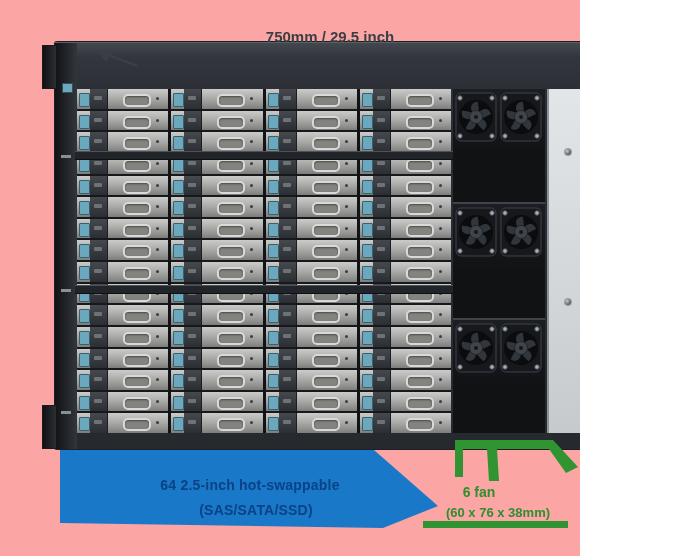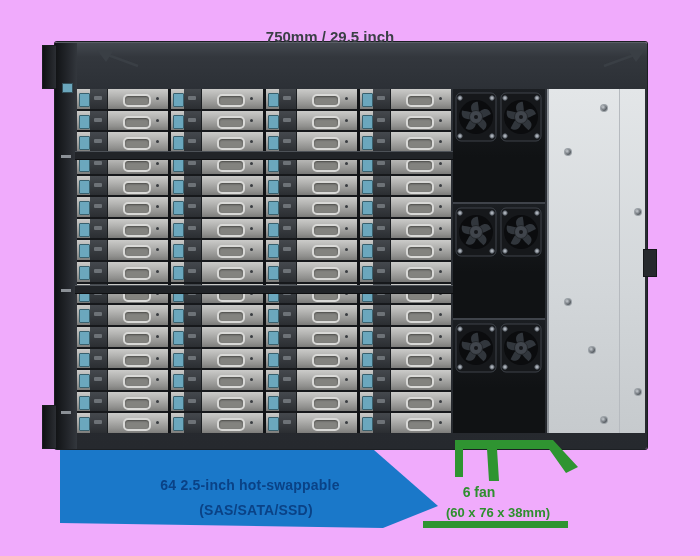--- a/index.html
+++ b/index.html
@@ -1,16 +1,16 @@
 <!DOCTYPE html>
 <html><head>
 <meta charset="utf-8">
 <style>
   html,body{margin:0;padding:0;background:#fff;}
-  .stage{position:relative;width:700px;height:556px;background:#f0abfc;overflow:hidden;
+  .stage{position:relative;width:580px;height:556px;background:#fca5a5;overflow:hidden;
          font-family:"Liberation Sans", sans-serif;}
 
   
   .chassis{position:absolute;left:55px;top:42px;width:592px;height:406px;
            background:linear-gradient(180deg,#43484f 0,#33373d 14px,#2c3036 46px,#26292e 100%);
            border-top:1px solid #5a5f66;border-radius:2px;box-shadow:0 0 0 1px #1c1f23;}
   .front-strip{position:absolute;left:0;top:0;width:22px;height:100%;
            background:linear-gradient(90deg,#101214,#24272c 60%,#33373d);}
   .ear{position:absolute;left:-13px;width:13px;height:42px;background:linear-gradient(90deg,#0f1113,#2b2e33);
        border:1px solid #1a1d20;border-right:none;}

